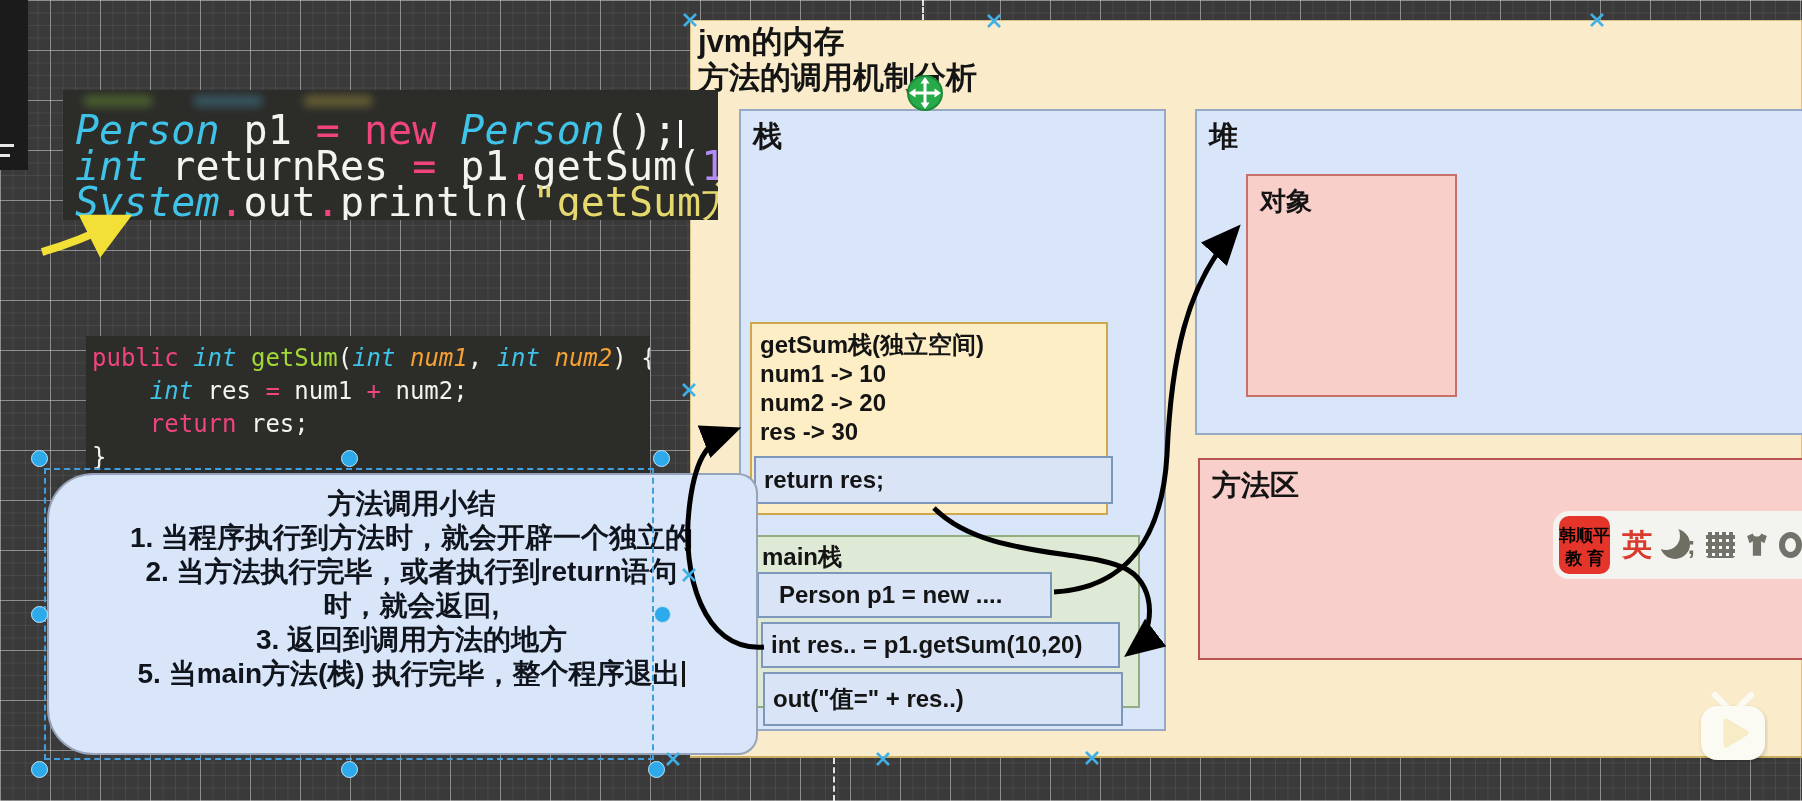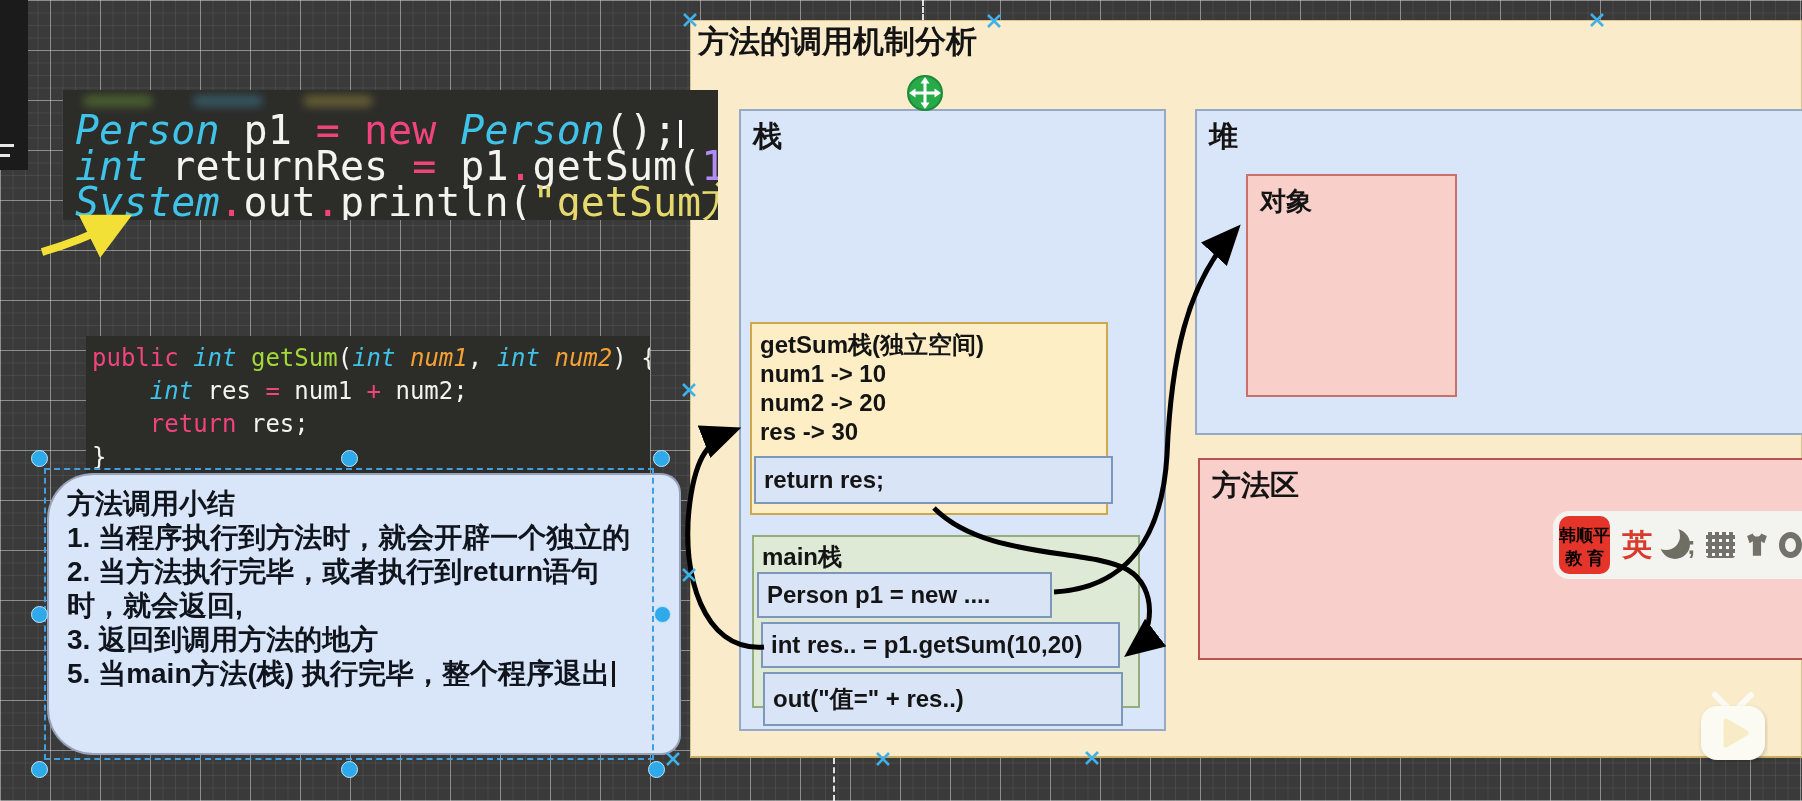--- a/index.html
+++ b/index.html
@@ -26,21 +26,21 @@
   .objectbox{left:1246px;top:174px;width:211px;height:223px;}
   .methodbox{left:1198px;top:458px;width:640px;height:202px;background:#f9cfcb;border:2px solid #b85450;box-sizing:border-box;}
   .boxlabel{font-size:29px;font-weight:bold;color:#141414;padding:6px 12px;}
   .boxlabel.small{font-size:26px;padding:8px 12px;}
   .getsumbox{left:750px;top:322px;width:358px;height:193px;background:#fdeec6;border:2px solid #cfa84e;box-sizing:border-box;padding:6px 8px;}
   .getsumbox .ln{font-size:24px;font-weight:bold;color:#141414;line-height:29px;white-space:nowrap;}
   .stmtbox{background:#d9e4f6;border:2px solid #7d97ba;box-sizing:border-box;font-size:24px;font-weight:bold;color:#141414;white-space:nowrap;overflow:hidden;}
   .returnbox{left:754px;top:456px;width:359px;height:48px;line-height:44px;padding-left:8px;}
   .mainbox{left:752px;top:535px;width:388px;height:173px;background:#dfead6;border:2px solid #94ad7e;box-sizing:border-box;}
   .mainbox .boxlabel{font-size:24px;padding:4px 8px;}
-  .personbox{left:757px;top:572px;width:295px;height:46px;line-height:42px;padding-left:8px;}
+  .personbox{left:757px;top:572px;width:295px;height:46px;line-height:42px;padding-left:20px;}
   .intresbox{left:761px;top:622px;width:359px;height:46px;line-height:42px;padding-left:8px;}
   .outbox{left:763px;top:672px;width:360px;height:54px;line-height:50px;padding-left:8px;}
   
   .codeblock{background:#2c2c29;font-family:"DejaVu Sans Mono","Liberation Mono",monospace;overflow:hidden;box-sizing:border-box;}
   .code1{left:63px;top:90px;width:655px;height:130px;}
   .code1 .body{padding:22px 0 0 12px;font-size:40px;line-height:36px;}
   .code2{left:86px;top:292px;width:564px;height:139px;margin-top:44px;}
   .code2 .body{padding:6px 0 0 6px;font-size:24px;line-height:33px;}
   .cline{white-space:pre;}
   .remnant{position:absolute;left:20px;top:2px;width:620px;height:16px;opacity:.35;filter:blur(4px);}
@@ -49,21 +49,21 @@
   .t-kw{color:#f0447c;}
   .t-op{color:#f0447c;}
   .t-plain{color:#f4f4ef;}
   .t-num{color:#b18cf5;}
   .t-str{color:#e5d96e;}
   .t-fn{color:#a3d937;}
   .t-param{color:#f5a033;font-style:italic;}
   .caret{display:inline-block;width:3px;height:28px;background:#fff;vertical-align:-4px;margin-left:2px;}
   .caret.dark{background:#141414;height:26px;}
   
-  .summary-fill{left:47px;top:473px;width:634px;height:282px;background:#d9e5f9;border:2px solid rgba(25,40,70,.35);border-radius:46px 20px 20px 46px;box-sizing:border-box;padding:12px 0 0 18px;}
+  .summary-fill{left:47px;top:473px;width:711px;height:282px;background:#d9e5f9;border:2px solid rgba(25,40,70,.35);border-radius:46px 20px 20px 46px;box-sizing:border-box;padding:12px 0 0 18px;text-align:center;}
   .summary-fill div{font-size:28px;font-weight:bold;color:#10151d;line-height:34px;white-space:nowrap;}
   .sel-rect{left:44px;top:468px;width:610px;height:292px;border:2px dashed #3f9fe0;box-sizing:border-box;}
   .handle{width:17px;height:17px;border-radius:50%;background:#2ea9ea;border:1px solid #bfe6fa;box-sizing:border-box;margin:-9px 0 0 -9px;}
   
   .blackstrip{left:0;top:0;width:28px;height:170px;background:#1b1b1b;}
   .wdash{background:#e8e8e8;height:3px;}
   .vguide{width:0;border-left:2px dashed rgba(255,255,255,.85);}
   .arrows{left:0;top:0;pointer-events:none;}
   
   .wm{left:1553px;top:511px;width:249px;height:68px;background:#f3f3f0;border-radius:16px 0 0 16px;display:flex;align-items:center;}
@@ -85,20 +85,21 @@
 
   <div class="abs blackstrip"></div>
   <div class="abs wdash" style="left:0;top:144px;width:14px;"></div>
   <div class="abs wdash" style="left:0;top:154px;width:10px;"></div>
 
   <div class="abs vguide" style="left:922px;top:0;height:20px;"></div>
   <div class="abs vguide" style="left:833px;top:758px;height:43px;"></div>
 
   <div class="abs panel"></div>
   <div class="abs panel-title">
+    <div>jvm的内存</div>
     <div>方法的调用机制分析</div>
   </div>
 
   <div class="abs bluebox stackbox">
     <div class="boxlabel">栈</div>
   </div>
   <div class="abs bluebox heapbox">
     <div class="boxlabel">堆</div>
   </div>
   <div class="abs pinkbox objectbox">

